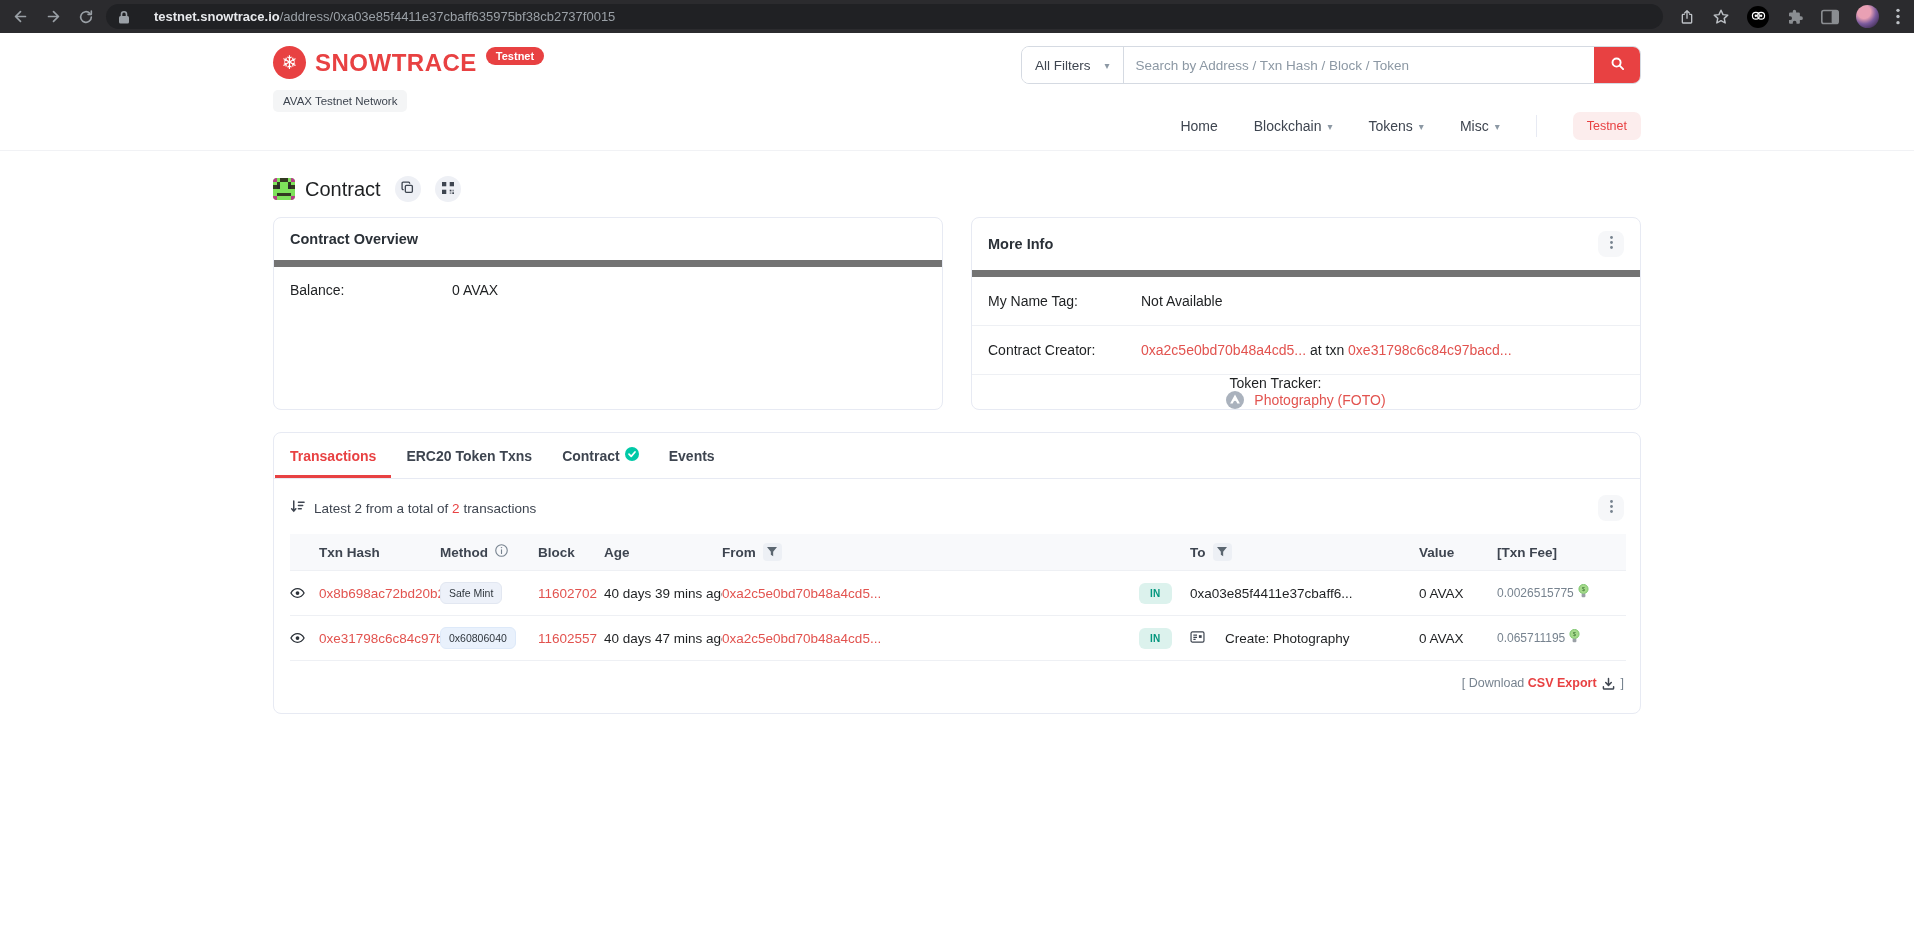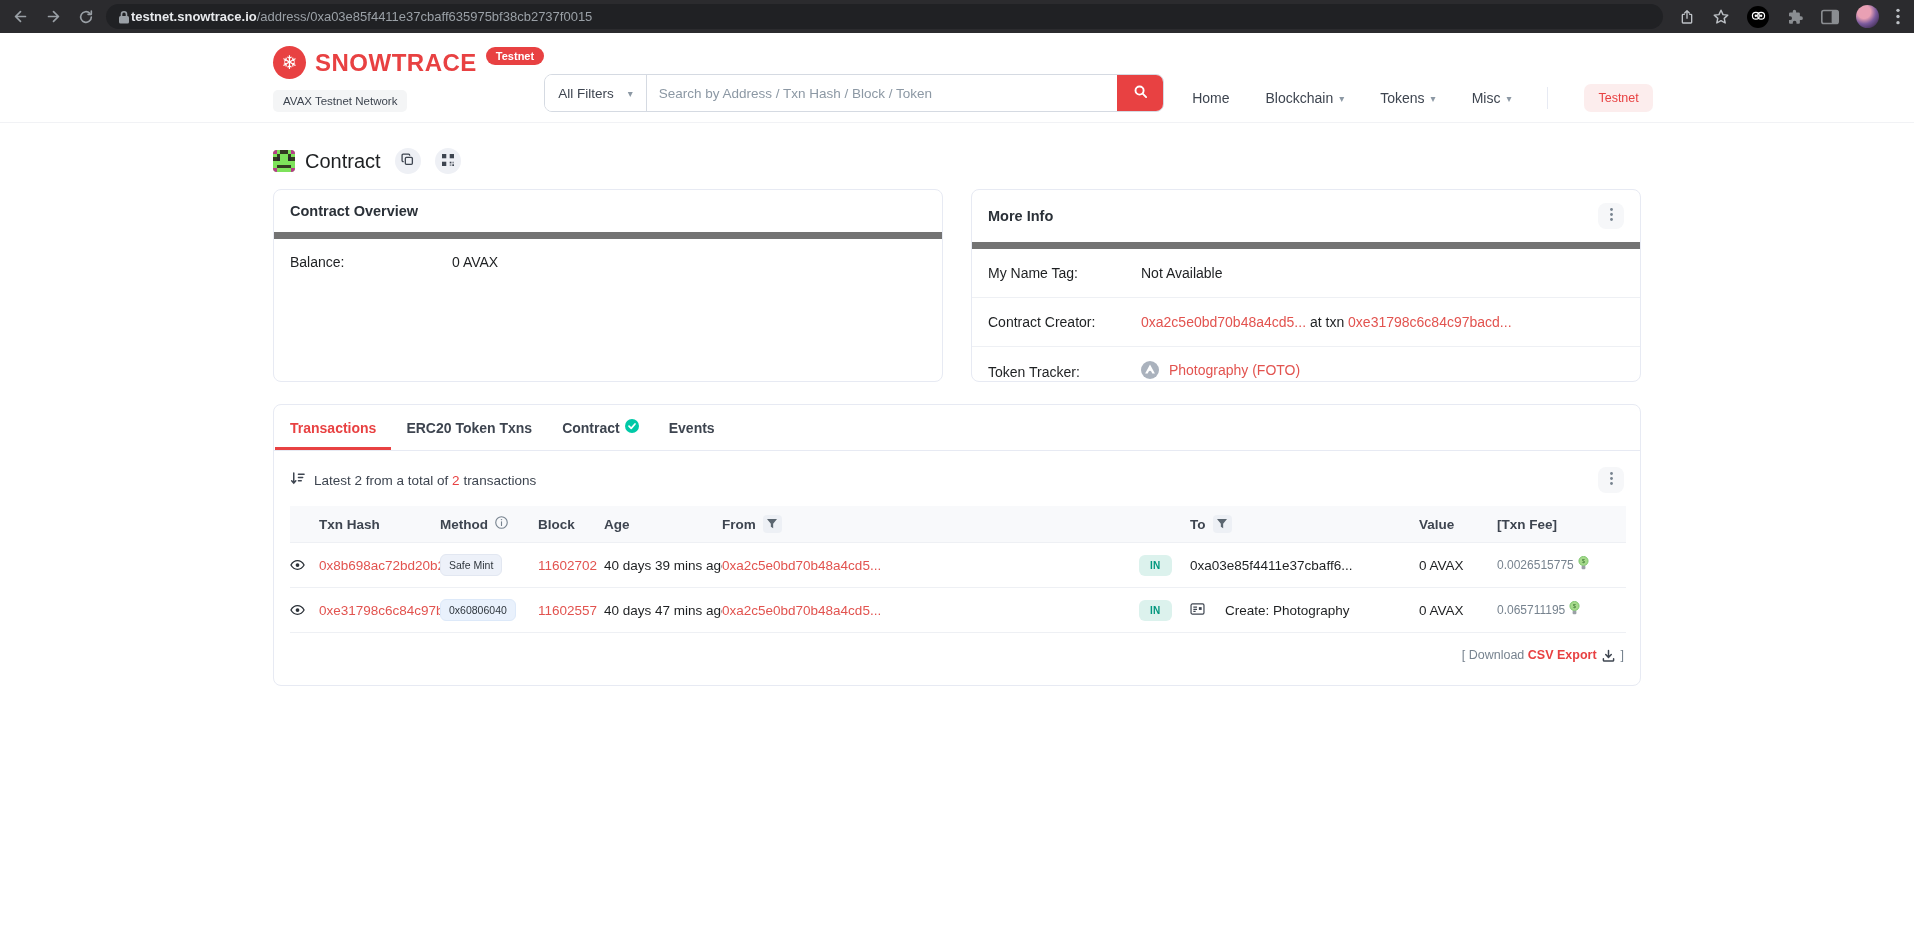--- a/index.html
+++ b/index.html
@@ -6,21 +6,21 @@
   html,body { width:1914px; height:941px; overflow:hidden; background:#fff;
     font-family:"Liberation Sans", sans-serif; }
   .screen { position:relative; width:1914px; height:941px; }
 
   
   .chrome { height:33px; background:#2b2b2e; display:flex; align-items:center; }
   .chrome svg { display:block; }
   .nav-btns { display:flex; align-items:center; gap:16px; padding:0 12px 0 12px; }
   .nav-btns .cicon { cursor:pointer; }
   .omnibox { height:25px; width:1580px; background:#202124; border-radius:13px;
-    display:flex; align-items:center; padding:0 12px; gap:1px; }
+    display:flex; align-items:center; padding:0 12px; gap:24px; }
   .url { font-size:13px; color:#9aa0a6; white-space:nowrap; overflow:hidden; }
   .url .domain { color:#e8eaed; font-weight:bold; }
   .chrome-right { display:flex; align-items:center; gap:17px; padding:0 14px 0 16px; }
   .avatar-chip { width:23px; height:23px; border-radius:50%;
     background:radial-gradient(circle at 35% 30%, #e9a0b4 0 30%, #7a5a9c 55%, #22152e 100%); }
   .owl-chip { width:22px; height:22px; border-radius:50%; background:#000;
     display:flex; align-items:center; justify-content:center; }
 
   
   .container { width:1368px; margin:0 auto; }
@@ -28,21 +28,21 @@
   .header-inner { display:flex; justify-content:space-between; padding:13px 0 10px; }
   .brand-col { display:flex; flex-direction:column; gap:11px; }
   .brand-row { display:flex; align-items:flex-start; gap:9px; }
   .logo-circle { width:33px; height:33px; border-radius:50%; background:#e84142; color:#fff;
     display:flex; align-items:center; justify-content:center; font-size:19px; }
   .wordmark { font-size:24px; font-weight:bold; color:#e84142; letter-spacing:.5px; line-height:33px; }
   .brand-badge { background:#e84142; color:#fff; font-size:11px; font-weight:bold;
     border-radius:10px; padding:3px 10px; margin-top:1px; }
   .network-pill { align-self:flex-start; background:#f4f5f6; border-radius:5px;
     font-size:11.5px; color:#3e4550; padding:5px 10px; }
-  .header-right { display:flex; flex-direction:row; align-items:flex-end; gap:28px; }
+  .header-right { display:flex; flex-direction:column; align-items:flex-end; gap:28px; }
   .searchbar { width:620px; height:38px; border:1px solid #d5dae2; border-radius:8px;
     display:flex; align-items:stretch; overflow:hidden; background:#fff; }
   .filters-btn { display:flex; align-items:center; gap:14px; padding:0 13px; font-size:13.5px;
     color:#3e4550; border-right:1px solid #d5dae2; cursor:pointer; background:#fff; white-space:nowrap; }
   .chev { color:#8c98a4; font-size:10px; }
   .searchbar input { flex:1; border:0; outline:0; padding:0 12px; font-size:13.5px; color:#3e4550;
     font-family:"Liberation Sans", sans-serif; }
   .searchbar input::placeholder { color:#8c98a4; }
   .search-btn { width:46px; background:#e84142; border:0; cursor:pointer;
     display:flex; align-items:center; justify-content:center; }
@@ -66,21 +66,21 @@
   .cards-row .card { flex:1; height:193px; }
   .card-header { display:flex; align-items:center; justify-content:space-between;
     padding:13px 16px; border-bottom:7px solid #737373; }
   .card-title { font-size:14.5px; font-weight:bold; color:#2b3138; }
   .kebab-btn { width:26px; height:26px; border:0; border-radius:8px; background:#f6f7f9;
     display:flex; align-items:center; justify-content:center; cursor:pointer; }
   .ov-row { display:flex; padding:15px 16px; font-size:14px; color:#1e2022; }
   .ov-label { width:162px; flex:none; }
   .mi-row { display:flex; align-items:center; padding:0 16px; height:49px;
     border-bottom:1px solid #eef0f4; font-size:14px; color:#1e2022; }
-  .mi-row:last-child { border-bottom:0; }
+  .mi-row:last-child { border-bottom:0;flex-direction:column; }
   .mi-label { width:153px; flex:none; }
   a.rlink { color:#e2534f; text-decoration:none; cursor:pointer; }
   .token-ic { margin-right:6px; vertical-align:-4px; }
 
   
   .panel { margin-top:22px; margin-bottom:40px; }
   .tabs { display:flex; border-bottom:1px solid #e7eaf3; padding-left:1px; }
   .tab { padding:14px 15px 11px; font-size:14px; font-weight:bold; color:#3e4550;
     border-bottom:3px solid transparent; cursor:pointer; display:flex; align-items:center; gap:5px; }
   .tab.active { color:#e84142; border-bottom-color:#e84142; }

